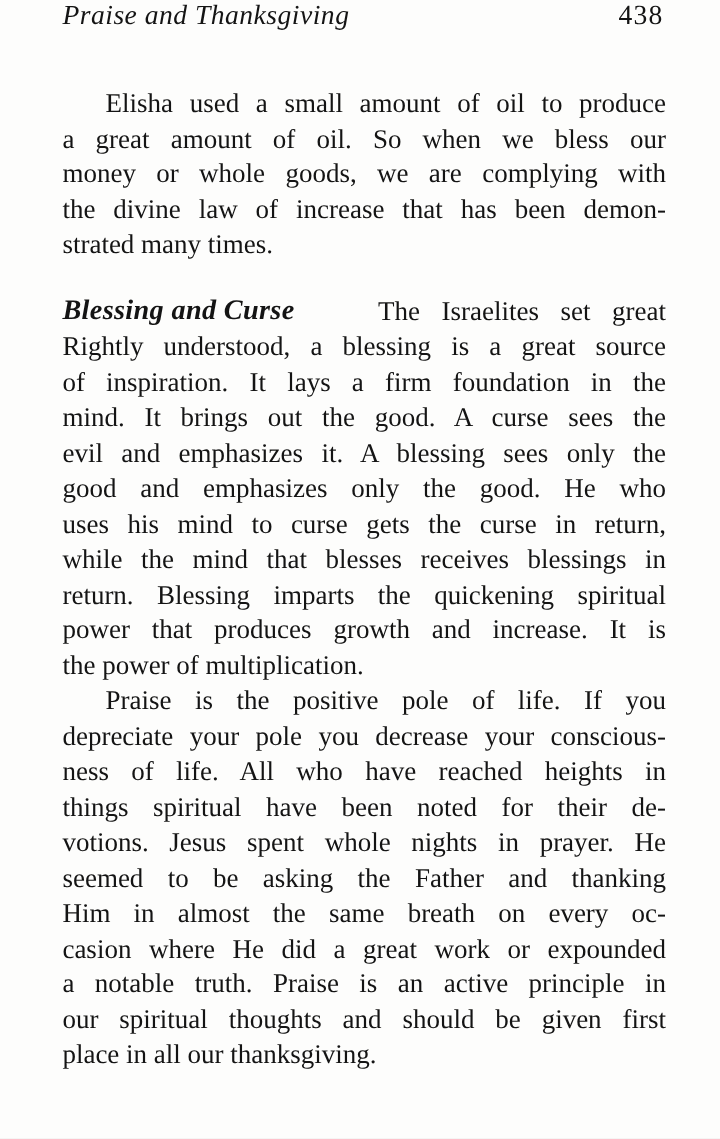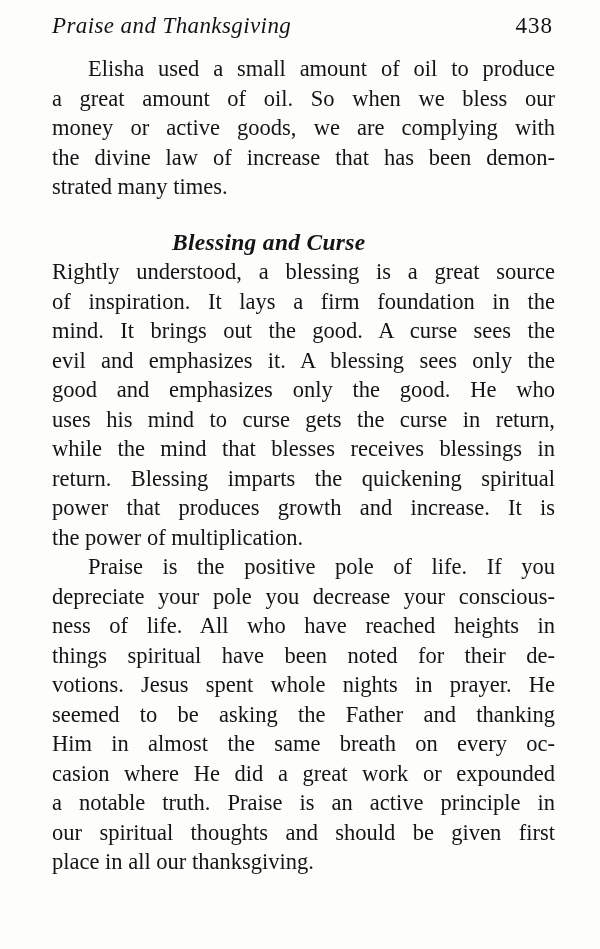--- a/index.html
+++ b/index.html
@@ -12,40 +12,40 @@
     width: 600px;
     height: 949px;
     background: #fdfdfc;
     overflow: hidden;
     font-family: "Liberation Serif", "DejaVu Serif", serif;
     color: #141414;
   }
   
   .running-header {
     position: absolute;
-    top: 13px;
+    top: 0;
     left: 52px;
     width: 501px;
     display: flex;
     justify-content: space-between;
     align-items: flex-start;
   }
   .running-title {
     font-style: italic;
     font-size: 23px;
     letter-spacing: 0.4px;
   }
   .page-number {
     font-size: 23px;
     letter-spacing: 1px;
   }
   
   .body-block {
     position: absolute;
-    top: 54px;
+    top: 71px;
     left: 52px;
     width: 503px;
     font-size: 22.5px;
     line-height: 29.5px;
   }
   .tline {
     text-align: justify;
     text-align-last: justify;
   }
   .tline.last {
@@ -90,28 +90,29 @@
   <div class="running-header">
     <span class="running-title">Praise and Thanksgiving</span>
     <span class="page-number">438</span>
   </div>
 
   <div class="body-block">
 
     <div>
       <div class="tline indent">Elisha used a small amount of oil to produce</div>
       <div class="tline">a great amount of oil. So when we bless our</div>
-      <div class="tline">money or active goods, we are complying with</div>
+      <div class="tline">money or whole goods, we are complying with</div>
       <div class="tline">the divine law of increase that has been demon-</div>
       <div class="tline last">strated many times.</div>
     </div>
 
     <div class="section">
       <div class="sec-row">
         <span class="sec-heading">Blessing and Curse</span>
+        <span class="sec-intro">The Israelites set great</span>
       </div>
       <div class="tline">Rightly understood, a blessing is a great source</div>
       <div class="tline">of inspiration. It lays a firm foundation in the</div>
       <div class="tline">mind. It brings out the good. A curse sees the</div>
       <div class="tline">evil and emphasizes it. A blessing sees only the</div>
       <div class="tline">good and emphasizes only the good. He who</div>
       <div class="tline">uses his mind to curse gets the curse in return,</div>
       <div class="tline">while the mind that blesses receives blessings in</div>
       <div class="tline">return. Blessing imparts the quickening spiritual</div>
       <div class="tline">power that produces growth and increase. It is</div>

